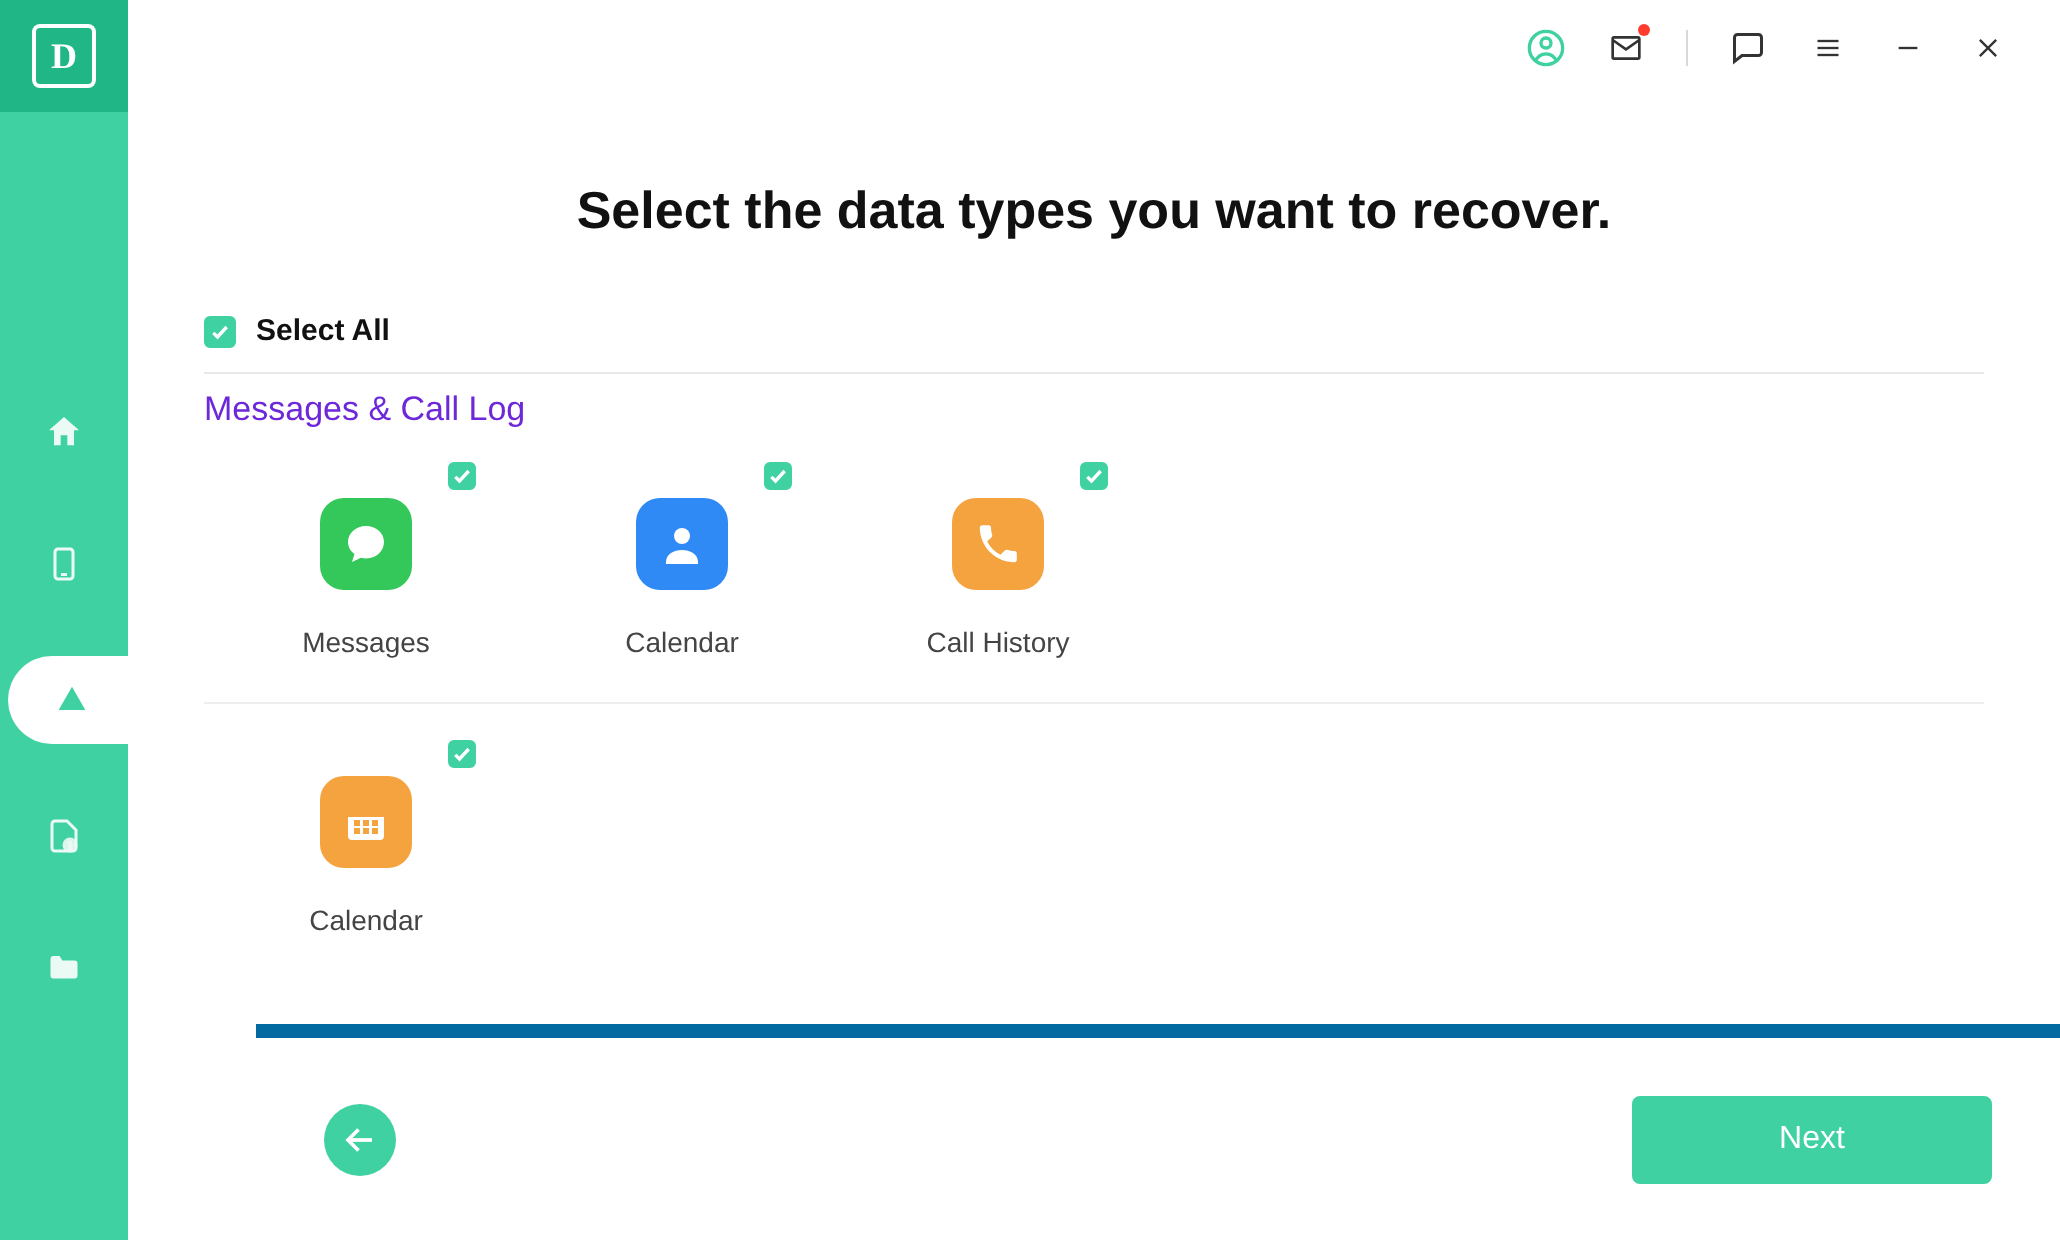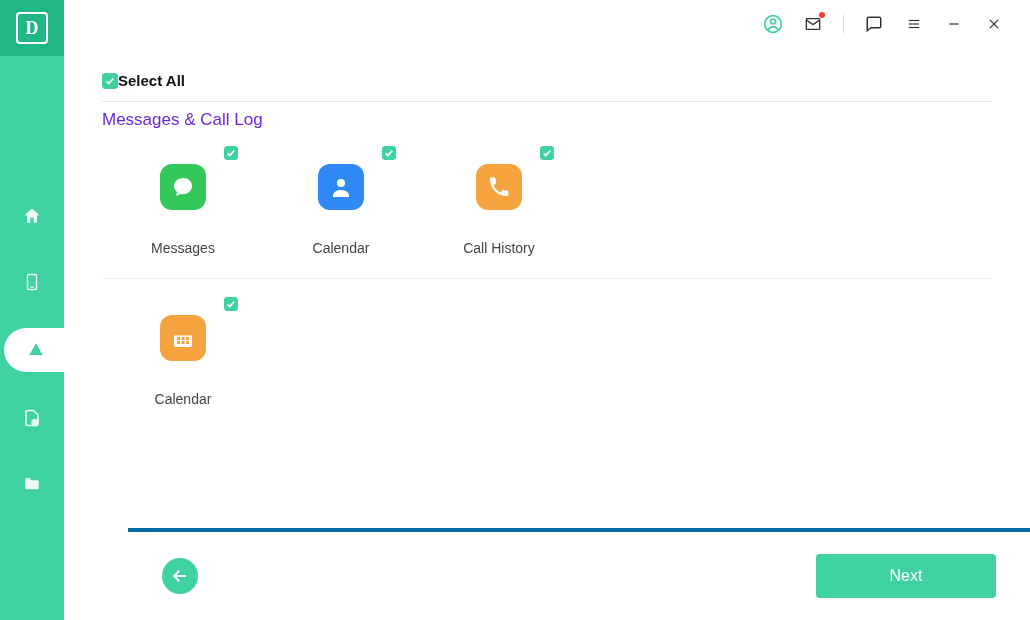--- a/index.html
+++ b/index.html
@@ -112,21 +112,21 @@
     .page-title {
       text-align:center;
       font-size:26px;
       font-weight:700;
       color:#111;
       margin: 18px 0 36px 0;
     }
     .select-all-row {
       display:flex;
       align-items:center;
-      gap:0;
+      gap:10px;
       padding-bottom:12px;
       border-bottom:1px solid #e8e8e8;
       margin-bottom:4px;
     }
     .select-all-row .lbl { font-weight:700; font-size:15px; color:#111; }
     .chk {
       width:16px; height:16px;
       border:1.5px solid #3fd1a1;
       border-radius:3px;
       background:#3fd1a1;
@@ -149,21 +149,20 @@
       margin-bottom: 14px;
     }
     .cards-row.last { border-bottom:none; }
     .card {
       width: 110px;
       display:flex;
       flex-direction:column;
       align-items:center;
       position:relative;
       cursor:pointer;
-      gap:12px;
     }
     .card .corner-chk {
       position:absolute;
       top:0;
       right:0;
     }
     .card .tile {
       width:46px; height:46px;
       border-radius:12px;
       display:flex; align-items:center; justify-content:center;
@@ -174,22 +173,22 @@
     .tile.green  { background:#34c759; }
     .tile.blue   { background:#2f8af5; }
     .tile.orange { background:#f5a33e; }
     .tile.teal   { background:#3fd1a1; }
     .card .caption { font-size:14px; color:#444; text-align:center; }
 
     
     .footer {
       position:absolute;
       left:64px; right:0; bottom:0;
-      height:92px;
-      border-top:4px solid #0369a1;
+      height:108px;
+      border-top:7px solid #0369a1;
       display:flex;
       align-items:center;
       justify-content:space-between;
       padding: 16px 34px;
       background:#fff;
     }
     .back-btn {
       width:36px; height:36px;
       border-radius:50%;
       background:#3fd1a1;
@@ -286,20 +285,21 @@
       </div>
       <div class="t-icon">
         <svg width="14" height="14" viewBox="0 0 24 24" fill="none" stroke="#333" stroke-width="2">
             <line x1="5" y1="5" x2="19" y2="19"></line>
             <line x1="19" y1="5" x2="5" y2="19"></line>
           </svg>
       </div>
     </div>
 
     <div class="content">
+      <h1 class="page-title">Select the data types you want to recover.</h1>
 
       <div class="select-all-row">
         <div class="chk">
           <svg viewBox="0 0 24 24" fill="none" stroke="#fff" stroke-width="4">
               <polyline points="4 13 9 18 20 6"></polyline>
             </svg>
         </div>
         <span class="lbl">Select All</span>
       </div>
 

